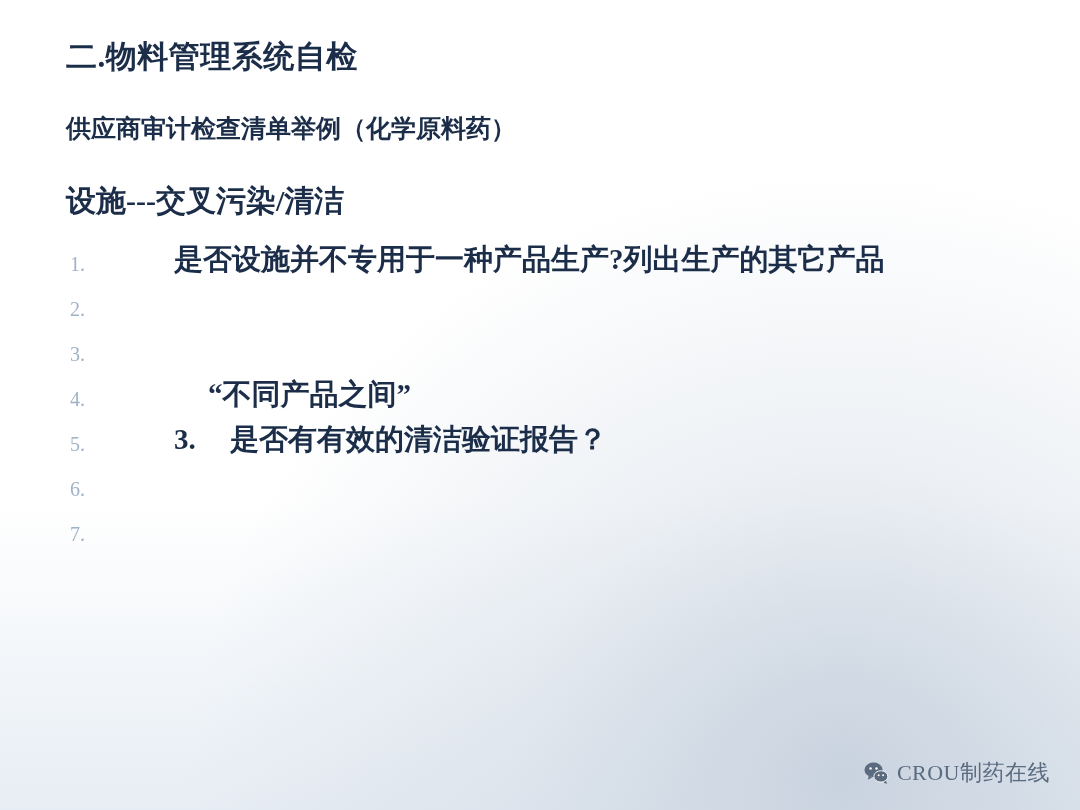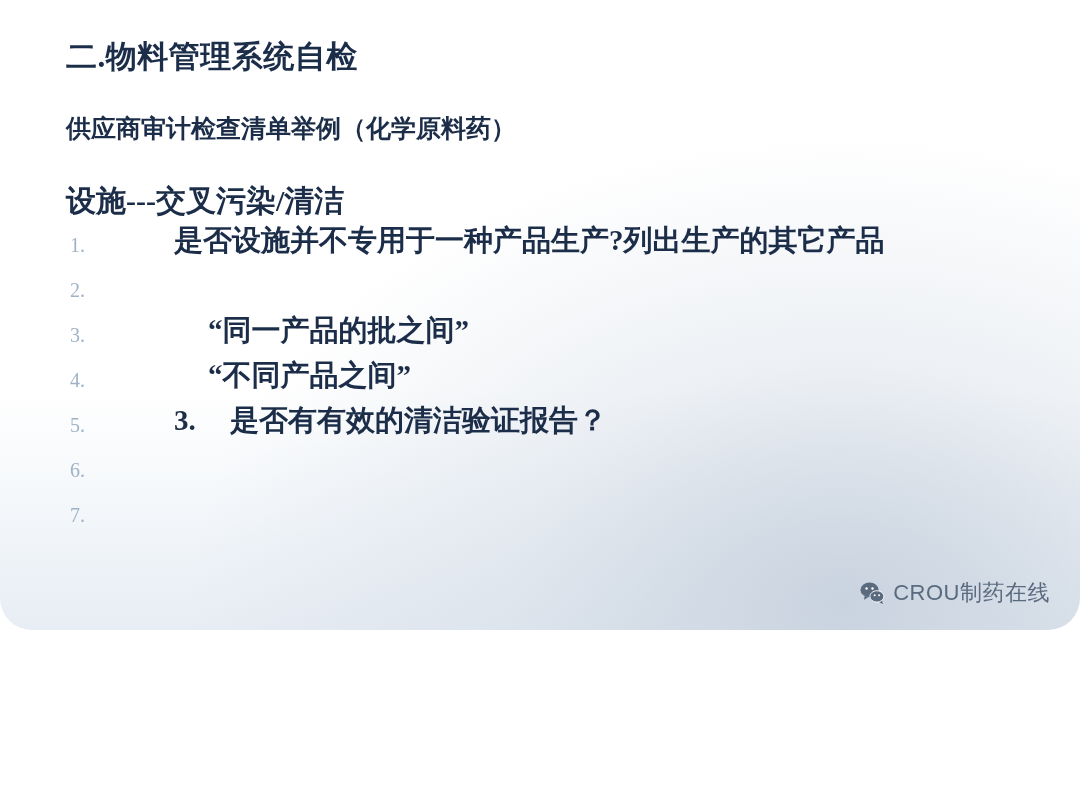--- a/index.html
+++ b/index.html
@@ -9,27 +9,26 @@
   body {
     width: 1080px;
     height: 810px;
     font-family: "Liberation Serif", "DejaVu Serif", serif;
     background: #ffffff;
     overflow: hidden;
   }
   .slide {
     position: relative;
     width: 1080px;
-    height: 630px;
+    height: 810px;
     box-sizing: border-box;
     background:
       radial-gradient(ellipse at 78% 96%, #c9d3df 0%, rgba(201,211,223,0.35) 28%, rgba(255,255,255,0) 55%),
       linear-gradient(to bottom, #ffffff 0%, #ffffff 62%, #f4f7fa 80%, #e7edf4 100%);
     color: #1c2f4a;
-    border-radius: 32px;
   }
   .content {
     position: absolute;
     left: 66px;
     top: 38px;
     right: 40px;
   }
   .heading {
     font-size: 31px;
     font-weight: bold;
@@ -43,21 +42,21 @@
     font-weight: bold;
     line-height: 1.25;
     color: #1b2d48;
   }
   .spacer-2 { height: 38px; }
   .section-title {
     font-size: 30px;
     font-weight: bold;
     line-height: 1.25;
     color: #1b2d48;
-    margin-bottom: 0;
+    margin-bottom: 19px;
   }
   ol.qlist {
     list-style: none;
     margin: 0;
     padding: 0;
   }
   ol.qlist > li {
     position: relative;
     display: flex;
     align-items: flex-start;
@@ -93,21 +92,21 @@
   }
   .watermark {
     position: absolute;
     right: 30px;
     bottom: 22px;
     display: flex;
     align-items: center;
     gap: 8px;
     color: #5a6b80;
     font-size: 22px;
-    font-family: Liberation Sans, sans-serif;
+    font-family: Liberation Serif, serif;
   }
   .wm-icon {
     width: 26px;
     height: 26px;
     display: block;
   }
   .wm-text {
     letter-spacing: 0.5px;
   }
 </style>
@@ -133,21 +132,20 @@
         <span class="num">1.</span>
         <span class="itemtext">是否设施并不专用于一种产品生产?列出生产的其它产品</span>
       </li>
 
       <li>
         <span class="num">2.</span>
       </li>
 
       <li>
         <span class="num">3.</span>
-        <span class="itemtext indent">“同一产品的批之间”</span>
       </li>
 
       <li>
         <span class="num">4.</span>
         <span class="itemtext indent">“不同产品之间”</span>
       </li>
 
       <li>
         <span class="num">5.</span>
         <span class="itemtext">

